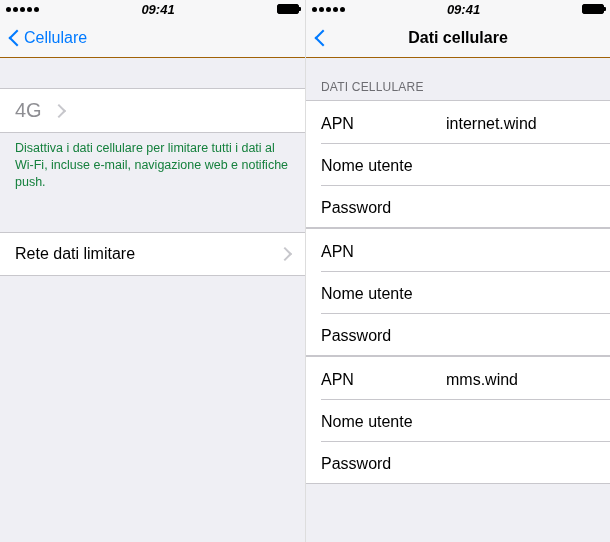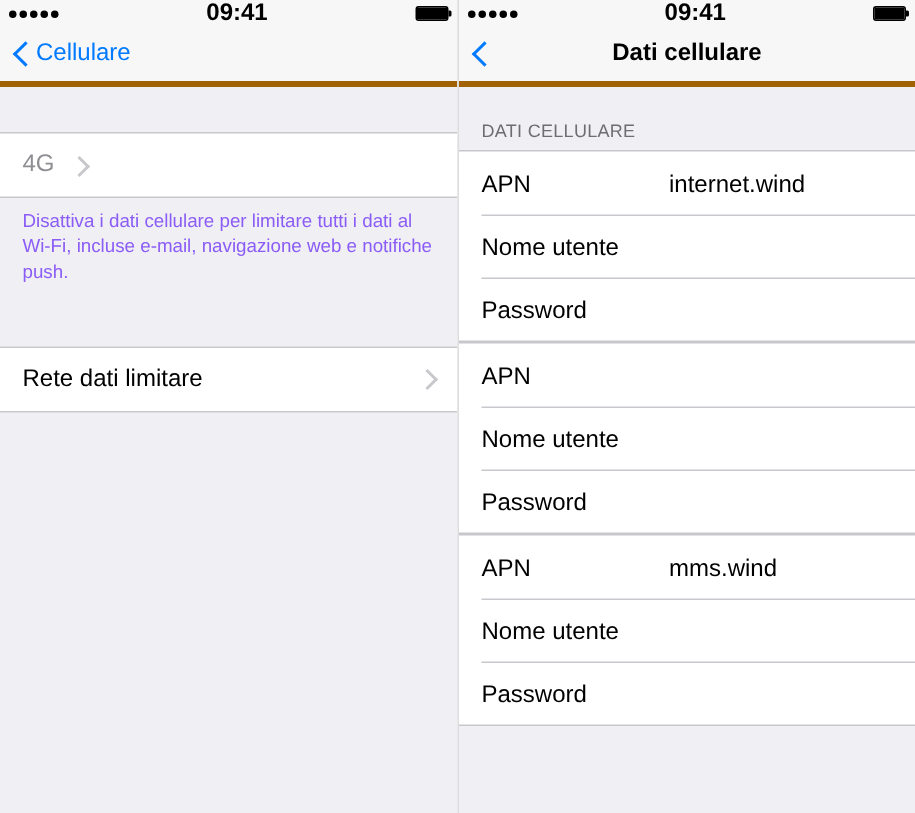--- a/index.html
+++ b/index.html
@@ -19,38 +19,39 @@
     overflow: hidden;
   }
   .phone + .phone { border-left: 1px solid #ddd; }
   .status-bar {
     height: 18px;
     background: #f7f7f8;
     display: flex;
     align-items: center;
     justify-content: space-between;
     padding: 0 6px;
-    font-size: 16px;
+    font-size: 13px;
     font-weight: 600;
     color: #000;
+    font-style: italic;
   }
   .status-left, .status-right { display: flex; align-items: center; gap: 4px; }
   .dots { display: flex; gap: 2px; }
   .dot { width: 5px; height: 5px; border-radius: 50%; background: #000; }
   .battery {
     width: 22px; height: 10px; border: 1px solid #000; border-radius: 2px; position: relative;
   }
   .battery::after {
     content: ""; position: absolute; right: -3px; top: 2px; width: 2px; height: 4px; background: #000; border-radius: 0 1px 1px 0;
   }
   .battery-fill { background: #000; height: 100%; width: 100%; }
   .nav-bar {
     height: 40px;
     background: #f7f7f8;
-    border-bottom: 4px solid #a16207;
+    border-bottom: 1px solid #a16207;
     display: flex;
     align-items: center;
     position: relative;
     padding: 0 8px;
   }
   .back {
     display: flex;
     align-items: center;
     color: #007aff;
     font-size: 16px;
@@ -85,21 +86,21 @@
     align-items: center;
     justify-content: space-between;
     font-size: 16px;
     color: #000;
     position: relative;
   }
   .cell + .cell::before {
     content: ""; position: absolute; left: 15px; right: 0; top: 0; height: 1px; background: #c8c7cc;
   }
   .cell-label { flex: 0 0 auto; }
-  .cell-value { color: #8e8e93; font-size: 16px; margin-right: 8px; }
+  .cell-value { color: #8e8e93; font-size: 20px; margin-right: 8px; }
   .cell-input {
     flex: 1; text-align: left; color: #000; font-size: 16px; margin-left: 20px;
     border: none; outline: none; background: transparent; font-family: inherit;
   }
   .input-cell { justify-content: flex-start; align-items: flex-end; }
   .input-cell .cell-label { width: 105px; flex: 0 0 105px; }
   .chevron-right {
     width: 8px; height: 13px; position: relative; flex-shrink: 0;
   }
   .chevron-right::before {
@@ -110,21 +111,21 @@
   .cell-right { display: flex; align-items: center; gap: 6px; }
   .switch {
     width: 50px; height: 30px; background: #fff; border: 1.5px solid #e5e5ea; border-radius: 15px; position: relative;
   }
   .switch-knob {
     width: 27px; height: 27px; background: #fff; border-radius: 50%;
     box-shadow: 0 2px 4px rgba(0,0,0,0.25), 0 0 1px rgba(0,0,0,0.1);
     position: absolute; left: 0; top: 0;
   }
   .footer-text {
-    font-size: 12.5px; color: #8b5cf6; padding: 7px 15px; line-height: 1.35;
+    font-size: 12.5px; color: #15803d; padding: 7px 15px; line-height: 1.35;
   }
 </style>
 </head>
 <body>
 
 <div class="phone">
   <div class="status-bar">
     <div class="status-left">
       <div class="dots">
         <span class="dot"></span>

